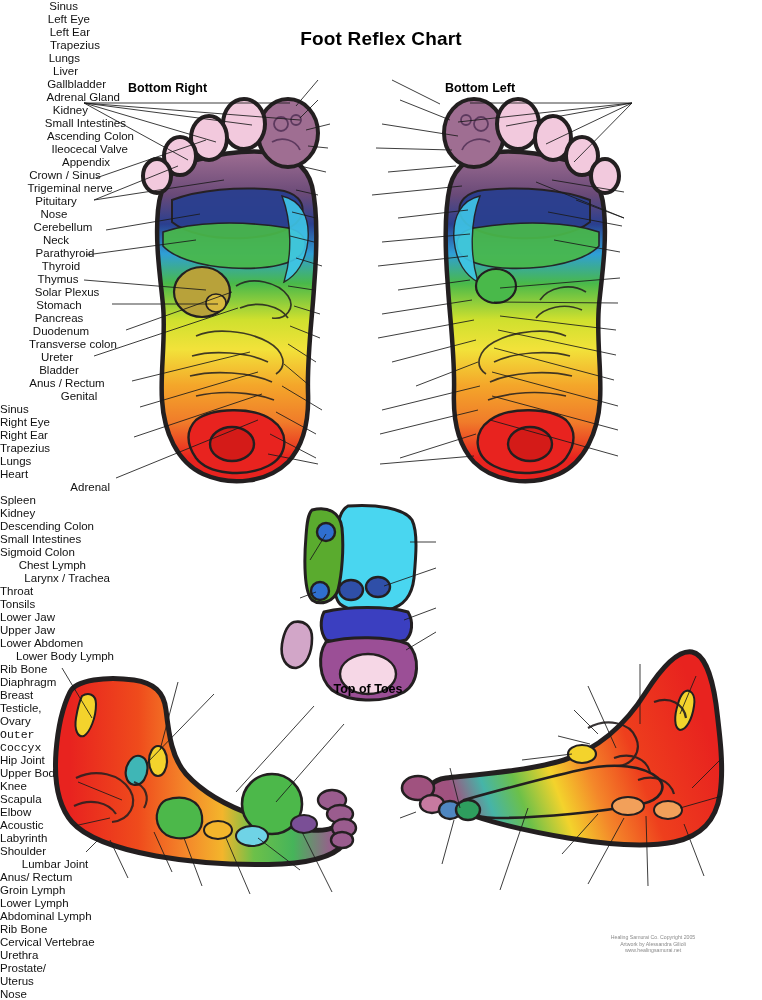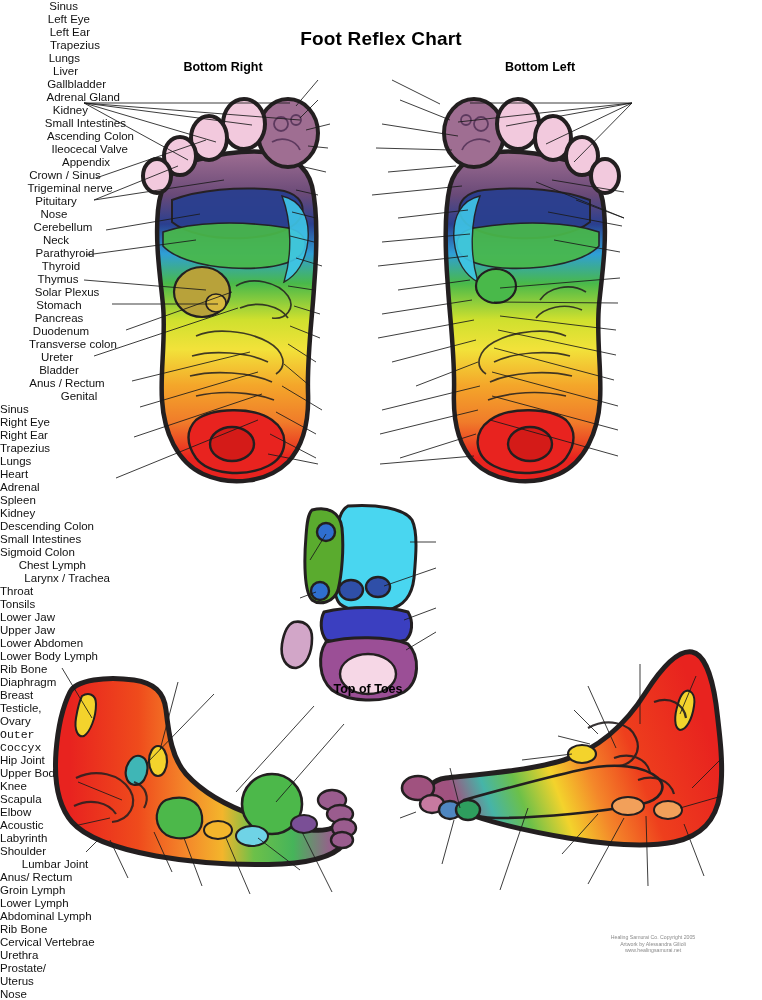--- a/index.html
+++ b/index.html
@@ -5,21 +5,21 @@
   html,body{margin:0;padding:0;background:#ffffff;}
   body{width:762px;height:1000px;position:relative;overflow:hidden;
        font-family:"Liberation Sans", sans-serif;color:#000;}
   #stage{position:absolute;inset:0;}
   .abs{position:absolute;}
   .lbl{font-size:11.5px;line-height:13px;color:#111;white-space:pre;}
   .lbl.r{text-align:right;}
   .lbl.c{text-align:center;}
   #title{position:absolute;left:0;top:28px;width:762px;text-align:center;
          font-size:19px;font-weight:bold;letter-spacing:.2px;}
-  .hdr{position:absolute;font-size:12.5px;font-weight:bold;text-align:center;}
+  .hdr{position:absolute;font-size:12.5px;font-weight:bold;margin-top:21px;}
   .cap{position:absolute;font-size:12.5px;font-weight:bold;text-align:center;}
   #footer{position:absolute;right:24px;top:934px;width:170px;text-align:center;
           font-size:5.2px;line-height:6.6px;color:#8a8a8a;}
   svg{display:block;overflow:visible;}
   .ld{stroke:#1a1a1a;stroke-width:.85;fill:none;}
 </style>
 </head>
 <body>
 
 <div id="stage">
@@ -254,21 +254,21 @@
   <div class="lbl c" style="left:320px;top:427px;width:118px;">Bladder</div>
   <div class="lbl c" style="left:312px;top:451px;width:134px;">Anus / Rectum</div>
   <div class="lbl c" style="left:322px;top:457px;width:114px;padding-left:22px;">Genital</div>
 
   <div class="lbl" style="left:638px;top:97px;width:110px;">Sinus</div>
   <div class="lbl" style="left:630px;top:186px;width:110px;">Right Eye</div>
   <div class="lbl" style="left:630px;top:219px;width:110px;">Right Ear</div>
   <div class="lbl" style="left:628px;top:246px;width:110px;">Trapezius</div>
   <div class="lbl" style="left:628px;top:271px;width:110px;">Lungs</div>
   <div class="lbl" style="left:628px;top:297px;width:110px;">Heart</div>
-  <div class="lbl" style="left:626px;top:323px;width:110px;">Adrenal</div>
+  <div class="lbl" style="left:626px;top:323px;width:110px;text-align:right;">Adrenal</div>
   <div class="lbl" style="left:626px;top:348px;width:110px;">Spleen</div>
   <div class="lbl" style="left:624px;top:374px;width:110px;">Kidney</div>
   <div class="lbl" style="left:622px;top:399px;width:134px;">Descending Colon</div>
   <div class="lbl" style="left:622px;top:424px;width:130px;">Small Intestines</div>
   <div class="lbl" style="left:622px;top:450px;width:130px;">Sigmoid Colon</div>
 
   <svg class="abs" style="left:208px;top:494px;" width="320" height="200">
 
     <path d="M140 12 C168 10 196 14 204 26 C210 38 208 62 206 84
              C204 102 196 112 180 116 C160 120 142 118 132 110
@@ -371,21 +371,21 @@
       <path d="M114 238 L96 200"></path>
       <path d="M158 232 L140 192"></path>
       <path d="M188 246 L170 198"></path>
       <path d="M236 254 L212 198"></path>
       <path d="M286 230 L244 198"></path>
       <path d="M318 252 L288 192"></path>
     </g>
   </svg>
 
   <div class="lbl" style="left:26px;top:650px;width:120px;">Lower Abdomen</div>
-  <div class="lbl" style="left:166px;top:679px;width:130px;">Lower Body Lymph</div>
+  <div class="lbl" style="left:166px;top:679px;width:130px;text-align:center;">Lower Body Lymph</div>
   <div class="lbl" style="left:202px;top:699px;width:90px;">Rib Bone</div>
   <div class="lbl" style="left:292px;top:725px;width:90px;">Diaphragm</div>
   <div class="lbl" style="left:314px;top:748px;width:70px;">Breast</div>
   <div class="lbl" style="left:26px;top:782px;width:78px;">Testicle,
 Ovary</div>
   <div class="lbl" style="left:26px;top:826px;width:70px;font-family:Liberation Mono, monospace;">Outer
 Coccyx</div>
   <div class="lbl" style="left:56px;top:856px;width:80px;">Hip Joint</div>
   <div class="lbl" style="left:26px;top:889px;width:140px;">Upper Body Lymph</div>
   <div class="lbl" style="left:150px;top:860px;width:60px;">Knee</div>

